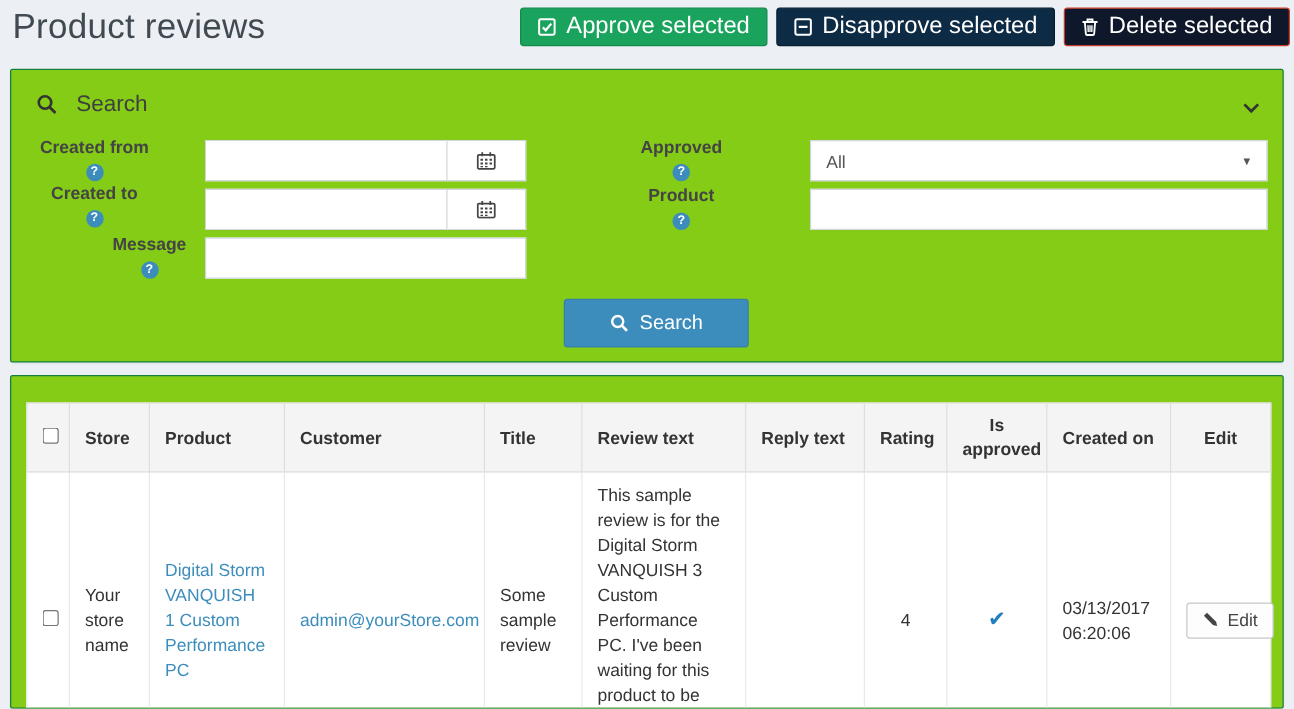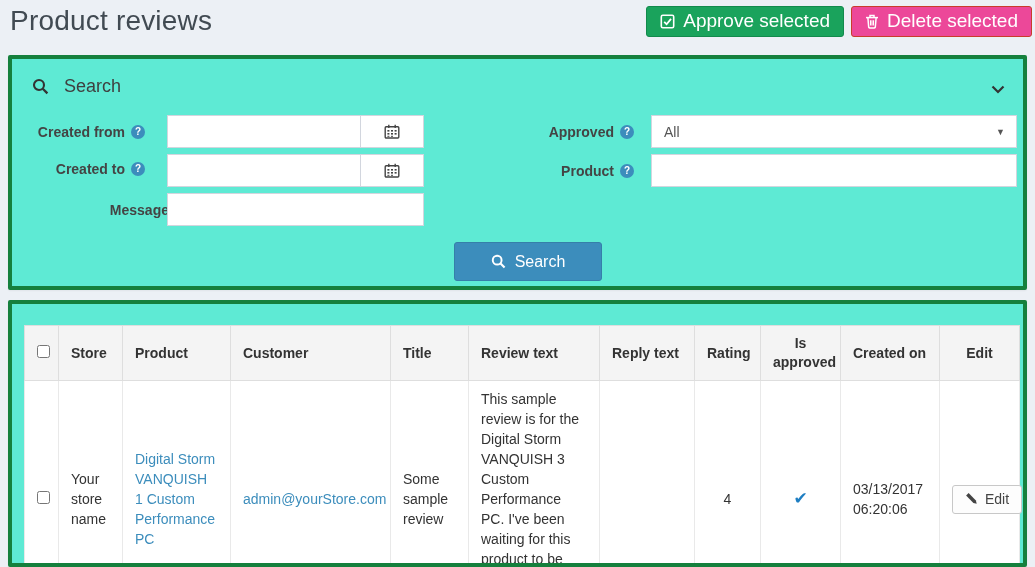--- a/index.html
+++ b/index.html
@@ -31,29 +31,29 @@
     border-radius: 3px;
     border: 1px solid rgba(0,0,0,.15);
     color: #fff;
     font-size: 19px;
     font-family: inherit;
     cursor: pointer;
     white-space: nowrap;
   }
   .btn-approve    { background: #1aa35c; border-color: #128a4c; }
   .btn-disapprove { background: #0d2b45; border-color: #081f33; }
-  .btn-delete     { background: #ec4899; border-color: #c93c2b; }
+  .btn-delete     { background: #0f172a; border-color: #c93c2b; }
 
   
   .panel {
     position: absolute;
     left: 8px;
     width: 1019px;
-    background: #5eead4;
-    border: 4px solid #15803d;
+    background: #84cc16;
+    border: 1px solid #15803d;
     border-radius: 2px;
     box-shadow: 0 1px 2px rgba(0,0,0,.05);
   }
   .search-panel { top: 55px; height: 235px; }
   .grid-panel   { top: 300px; height: 267px; overflow: hidden; text-decoration: underline; }
 
   
   .search-head { position: absolute; top: 0; left: 0; right: 0; height: 52px; cursor: pointer; }
   .search-head .mag { position: absolute; left: 20px; top: 19px; }
   .search-head .search-title { position: absolute; left: 52px; top: 17px; font-size: 18px; color: #3f3f3f; }
@@ -63,20 +63,21 @@
   .form-label {
     position: absolute;
     display: flex;
     align-items: center;
     justify-content: flex-end;
     gap: 6px;
     height: 33px;
     font-size: 14px;
     font-weight: bold;
     color: #444;
+    flex-direction: column;
   }
   .help-icon {
     width: 14px; height: 14px;
     background: #3c8dbc;
     border-radius: 50%;
     color: #fff;
     font-size: 10px;
     font-weight: bold;
     line-height: 14px;
     text-align: center;
@@ -187,20 +188,27 @@
 
   <div class="page-header">
     <div class="page-title">Product reviews</div>
     <div class="toolbar">
       <button class="btn btn-approve">
         <svg width="15" height="15" viewBox="0 0 15 15">
           <rect x="1.3" y="1.3" width="12.4" height="12.4" rx="1.5" fill="none" stroke="#fff" stroke-width="1.6"></rect>
           <path d="M4.2 7.9 L6.6 10.2 L11 4.9" fill="none" stroke="#fff" stroke-width="1.8"></path>
         </svg>
         <span>Approve selected</span>
+      </button>
+      <button class="btn btn-disapprove">
+        <svg width="15" height="15" viewBox="0 0 15 15">
+          <rect x="1.3" y="1.3" width="12.4" height="12.4" rx="1.5" fill="none" stroke="#fff" stroke-width="1.6"></rect>
+          <line x1="4" y1="7.5" x2="11" y2="7.5" stroke="#fff" stroke-width="1.8"></line>
+        </svg>
+        <span>Disapprove selected</span>
       </button>
       <button class="btn btn-delete">
         <svg width="14" height="15" viewBox="0 0 14 15">
           <line x1="1" y1="3.6" x2="13" y2="3.6" stroke="#fff" stroke-width="1.5"></line>
           <path d="M5 3.4 V1.6 h4 v1.8" fill="none" stroke="#fff" stroke-width="1.5"></path>
           <path d="M2.9 4 l0.8 9.2 a0.9 0.9 0 0 0 0.9 0.8 h4.8 a0.9 0.9 0 0 0 0.9 -0.8 L11.1 4" fill="none" stroke="#fff" stroke-width="1.5"></path>
           <line x1="5.4" y1="6.2" x2="5.6" y2="11.6" stroke="#fff" stroke-width="1.1"></line>
           <line x1="7" y1="6.2" x2="7" y2="11.6" stroke="#fff" stroke-width="1.1"></line>
           <line x1="8.6" y1="6.2" x2="8.4" y2="11.6" stroke="#fff" stroke-width="1.1"></line>
         </svg>

